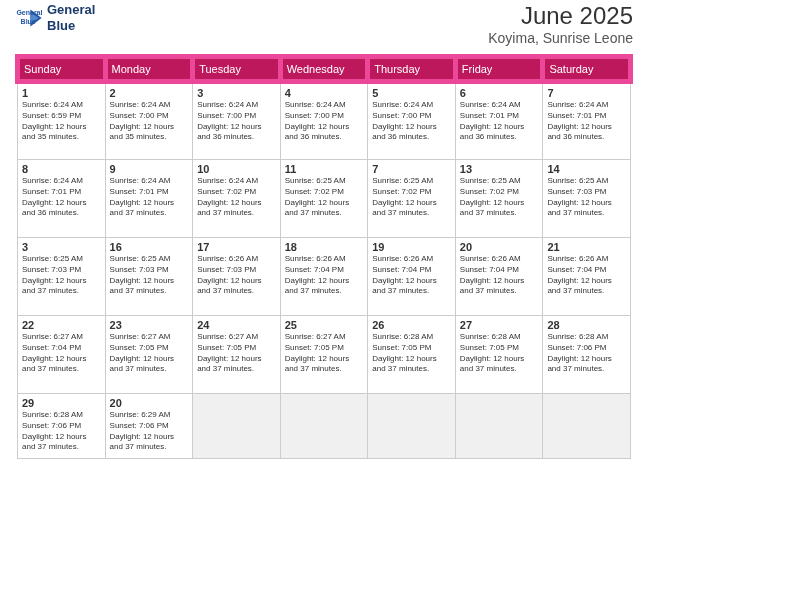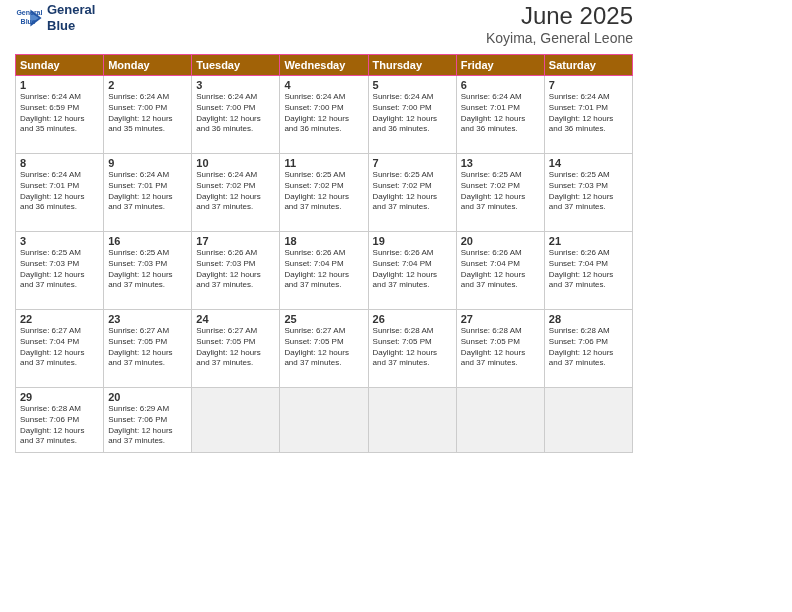--- a/index.html
+++ b/index.html
@@ -50,26 +50,26 @@
     .location {
       font-size: 14px;
       color: #555;
     }
     .calendar {
       width: 100%;
       border-collapse: collapse;
       table-layout: fixed;
     }
     .calendar th {
-      background: #a16207;
+      background: #be185d;
       color: #fff;
       font-size: 11px;
-      font-weight: bold;
+      font-weight: normal;
       padding: 4px 4px;
-      border: 1px solid #ec4899;
+      border: 5px solid #ec4899;
       text-align: left;
     }
     .calendar td {
       border: 1px solid #ccc;
       vertical-align: top;
       padding: 3px 4px;
       font-size: 8.5px;
       color: #333;
       height: 78px;
       background: #fff;
@@ -105,21 +105,21 @@
         <text x="2" y="16" font-size="10" font-weight="bold" fill="#2255a4">General</text>
         <text x="8" y="28" font-size="10" font-weight="bold" fill="#2255a4">Blue</text>
       </svg>
       <div class="logo-text">
         <span>General</span>
         <span>Blue</span>
       </div>
     </div>
     <div class="title-block">
       <div class="month-title">June 2025</div>
-      <div class="location">Koyima, General Leone</div>
+      <div class="location">Koyima, Sunrise Leone</div>
     </div>
   </div>
 
   <table class="calendar">
     <thead>
       <tr>
         <th>Sunday</th>
         <th>Monday</th>
         <th>Tuesday</th>
         <th>Wednesday</th>

